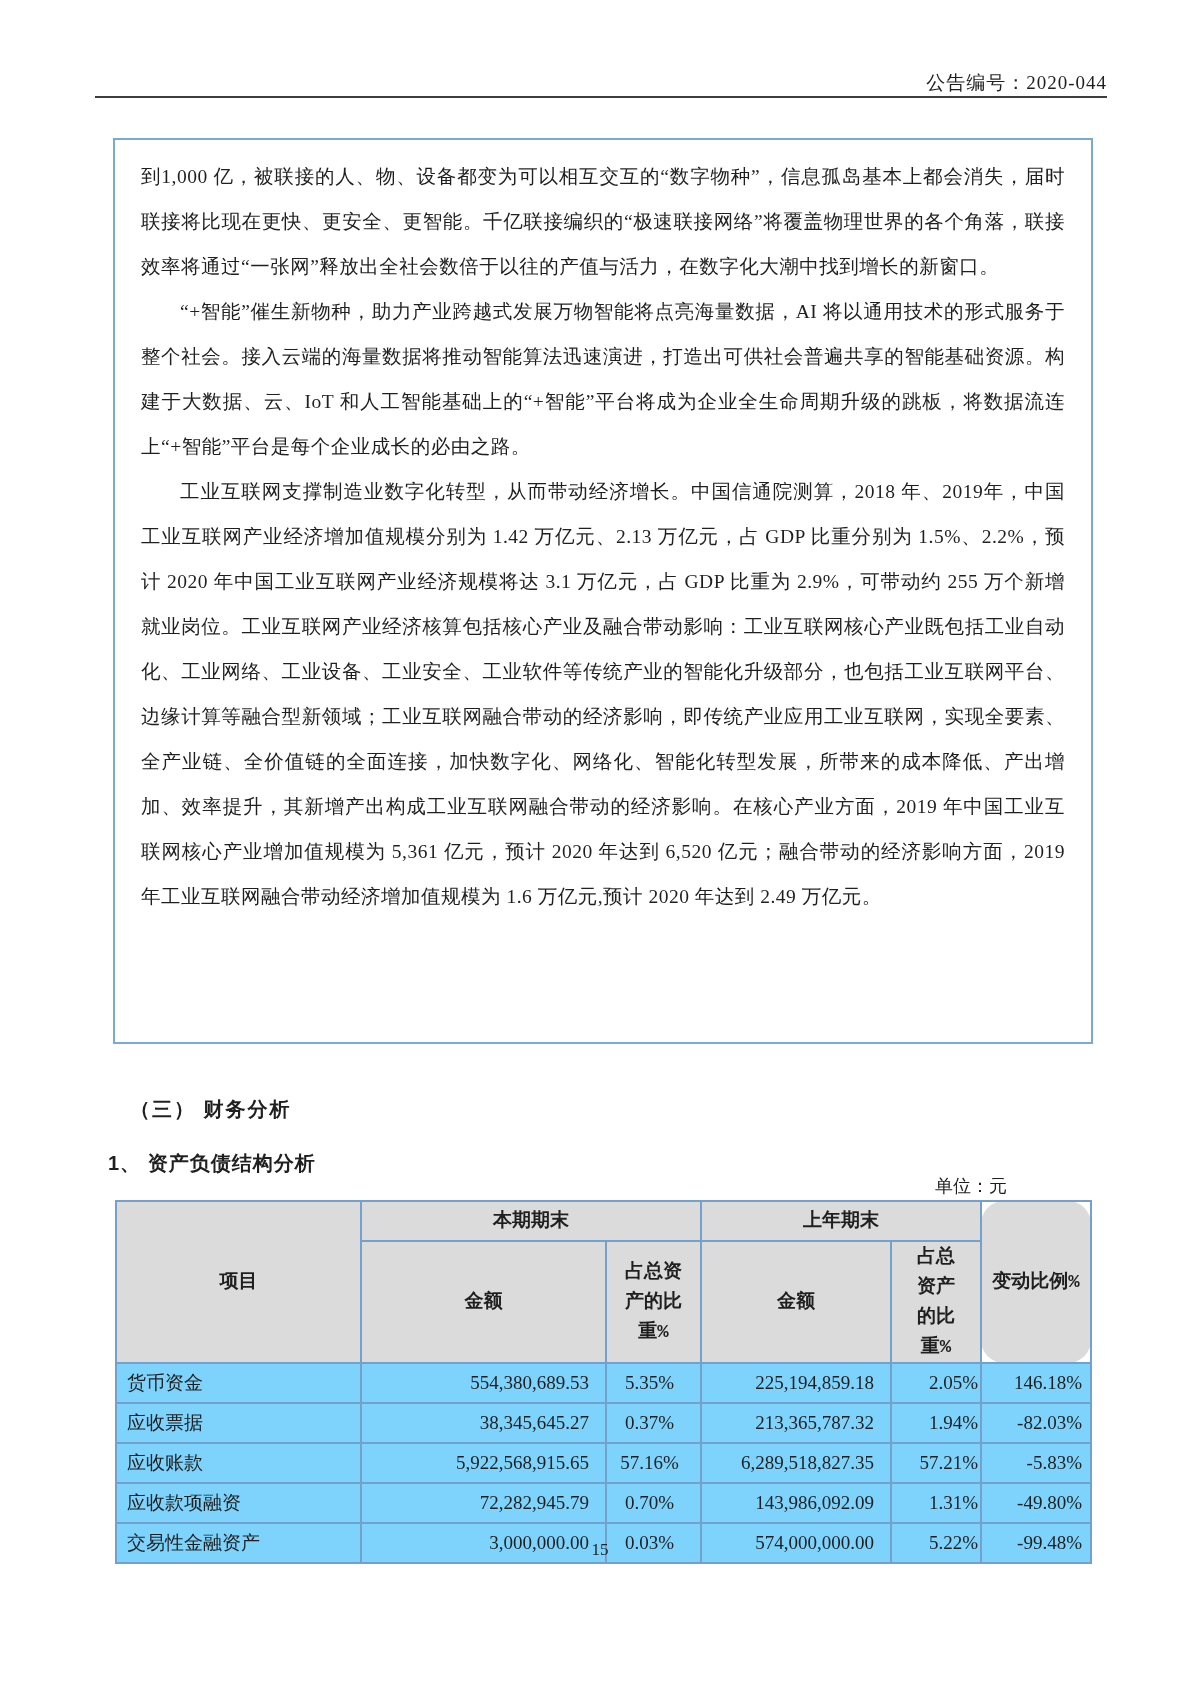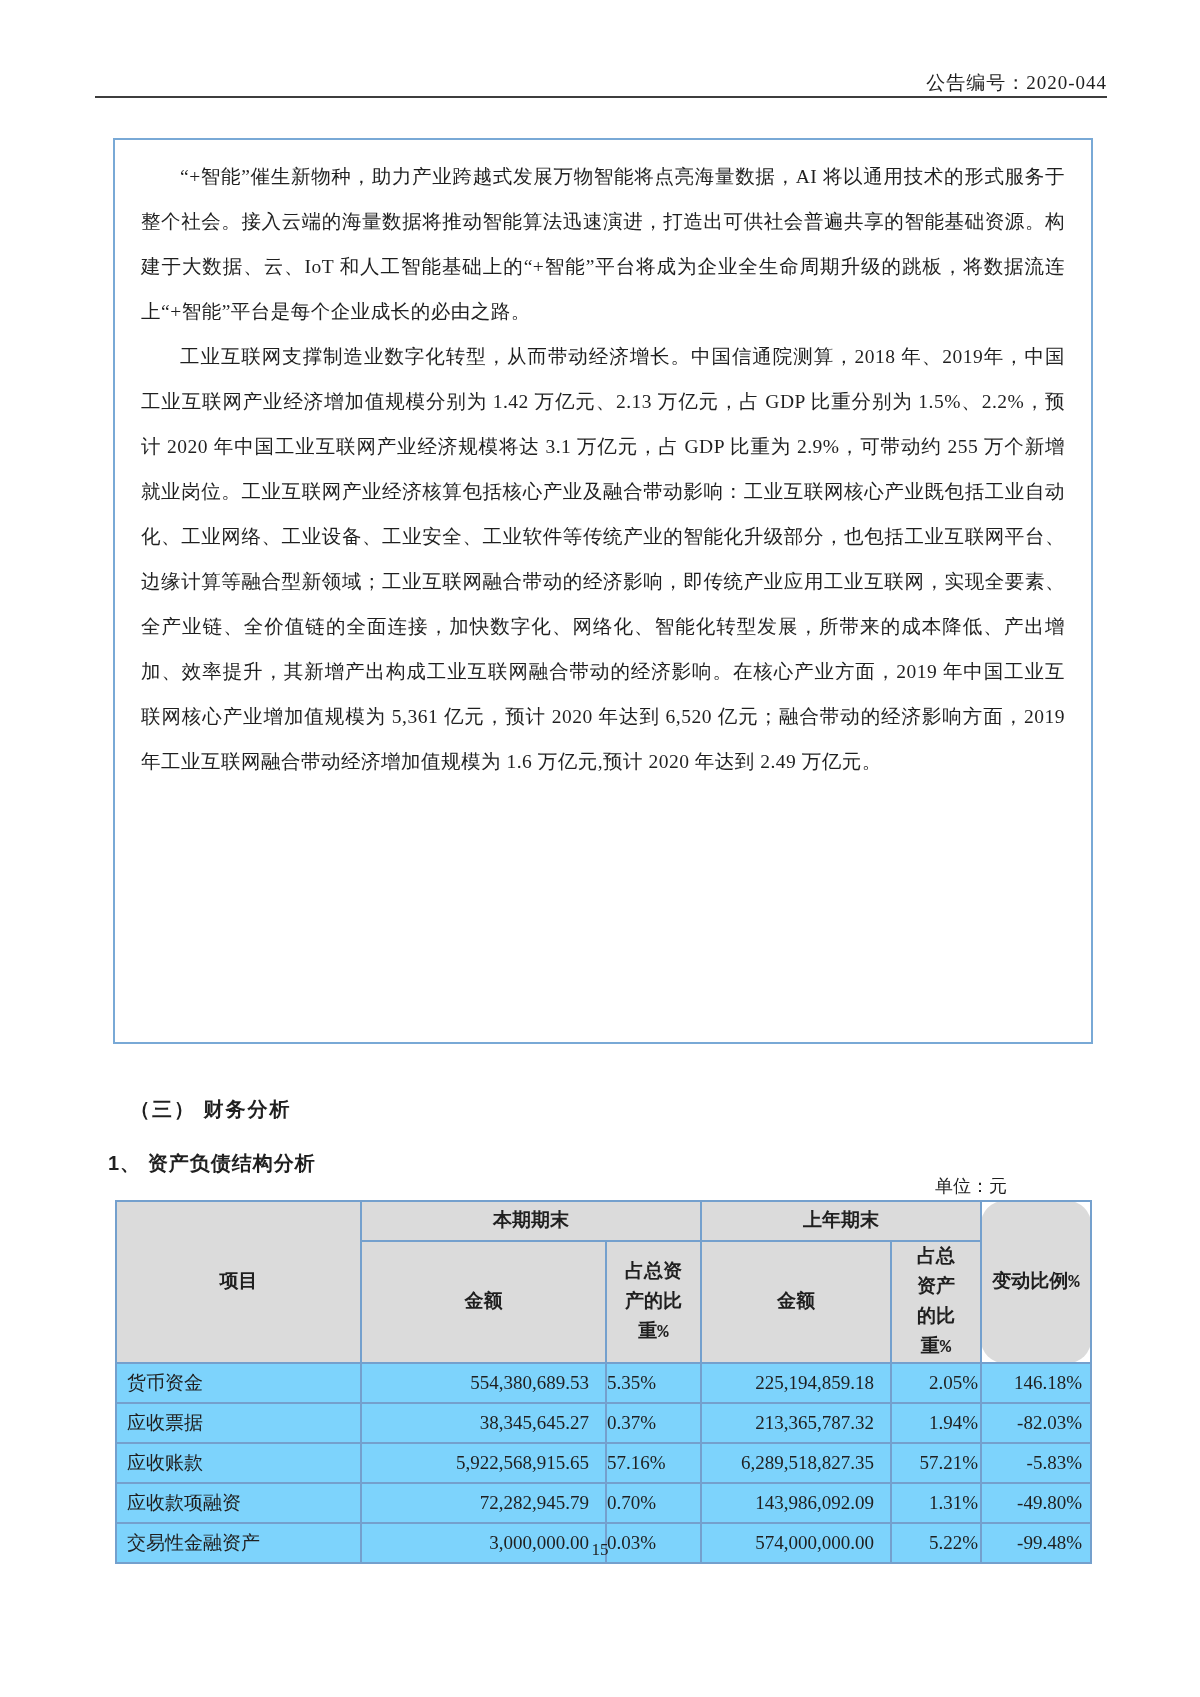--- a/index.html
+++ b/index.html
@@ -73,36 +73,37 @@
   .th-ratio-prior{ padding:0 20px; }
   .th-change     { padding:0 6px;border-radius:23px; }
   table.fin td {
     background:#7dd3fc;
     height:40px;
     vertical-align:middle;
     white-space:nowrap;
   }
   td.c-item   { text-align:left;  padding-left:10px; }
   td.c-amt    { text-align:right; padding-right:16px; }
-  td.c-pct    { text-align:left; padding-right:8px; }
+  td.c-pct    { text-align:center; padding-right:8px; }
   td.c-pct2   { text-align:right; padding-right:2px; }
   td.c-chg    { text-align:right; padding-right:8px; }
   .page-num {
     position:absolute; top:1540px; left:0; width:100%;
     text-align:center; font-size:17px;
   }
 </style>
 </head>
 <body>
 
 <div class="page">
 
   <div class="doc-header">公告编号：2020-044</div>
 
   <div class="text-box">
+    <p>到1,000 亿，被联接的人、物、设备都变为可以相互交互的“数字物种”，信息孤岛基本上都会消失，届时联接将比现在更快、更安全、更智能。千亿联接编织的“极速联接网络”将覆盖物理世界的各个角落，联接效率将通过“一张网”释放出全社会数倍于以往的产值与活力，在数字化大潮中找到增长的新窗口。</p>
     <p class="indent">“+智能”催生新物种，助力产业跨越式发展万物智能将点亮海量数据，AI 将以通用技术的形式服务于整个社会。接入云端的海量数据将推动智能算法迅速演进，打造出可供社会普遍共享的智能基础资源。构建于大数据、云、IoT 和人工智能基础上的“+智能”平台将成为企业全生命周期升级的跳板，将数据流连上“+智能”平台是每个企业成长的必由之路。</p>
     <p class="indent">工业互联网支撑制造业数字化转型，从而带动经济增长。中国信通院测算，2018 年、2019年，中国工业互联网产业经济增加值规模分别为 1.42 万亿元、2.13 万亿元，占 GDP 比重分别为 1.5%、2.2%，预计 2020 年中国工业互联网产业经济规模将达 3.1 万亿元，占 GDP 比重为 2.9%，可带动约 255 万个新增就业岗位。工业互联网产业经济核算包括核心产业及融合带动影响：工业互联网核心产业既包括工业自动化、工业网络、工业设备、工业安全、工业软件等传统产业的智能化升级部分，也包括工业互联网平台、边缘计算等融合型新领域；工业互联网融合带动的经济影响，即传统产业应用工业互联网，实现全要素、全产业链、全价值链的全面连接，加快数字化、网络化、智能化转型发展，所带来的成本降低、产出增加、效率提升，其新增产出构成工业互联网融合带动的经济影响。在核心产业方面，2019 年中国工业互联网核心产业增加值规模为 5,361 亿元，预计 2020 年达到 6,520 亿元；融合带动的经济影响方面，2019年工业互联网融合带动经济增加值规模为 1.6 万亿元,预计 2020 年达到 2.49 万亿元。</p>
   </div>
 
   <div class="sec-heading">（三）  财务分析</div>
   <div class="sub-heading">1、  资产负债结构分析</div>
   <div class="unit-label">单位：元</div>
 
   <table class="fin">
     <colgroup>

